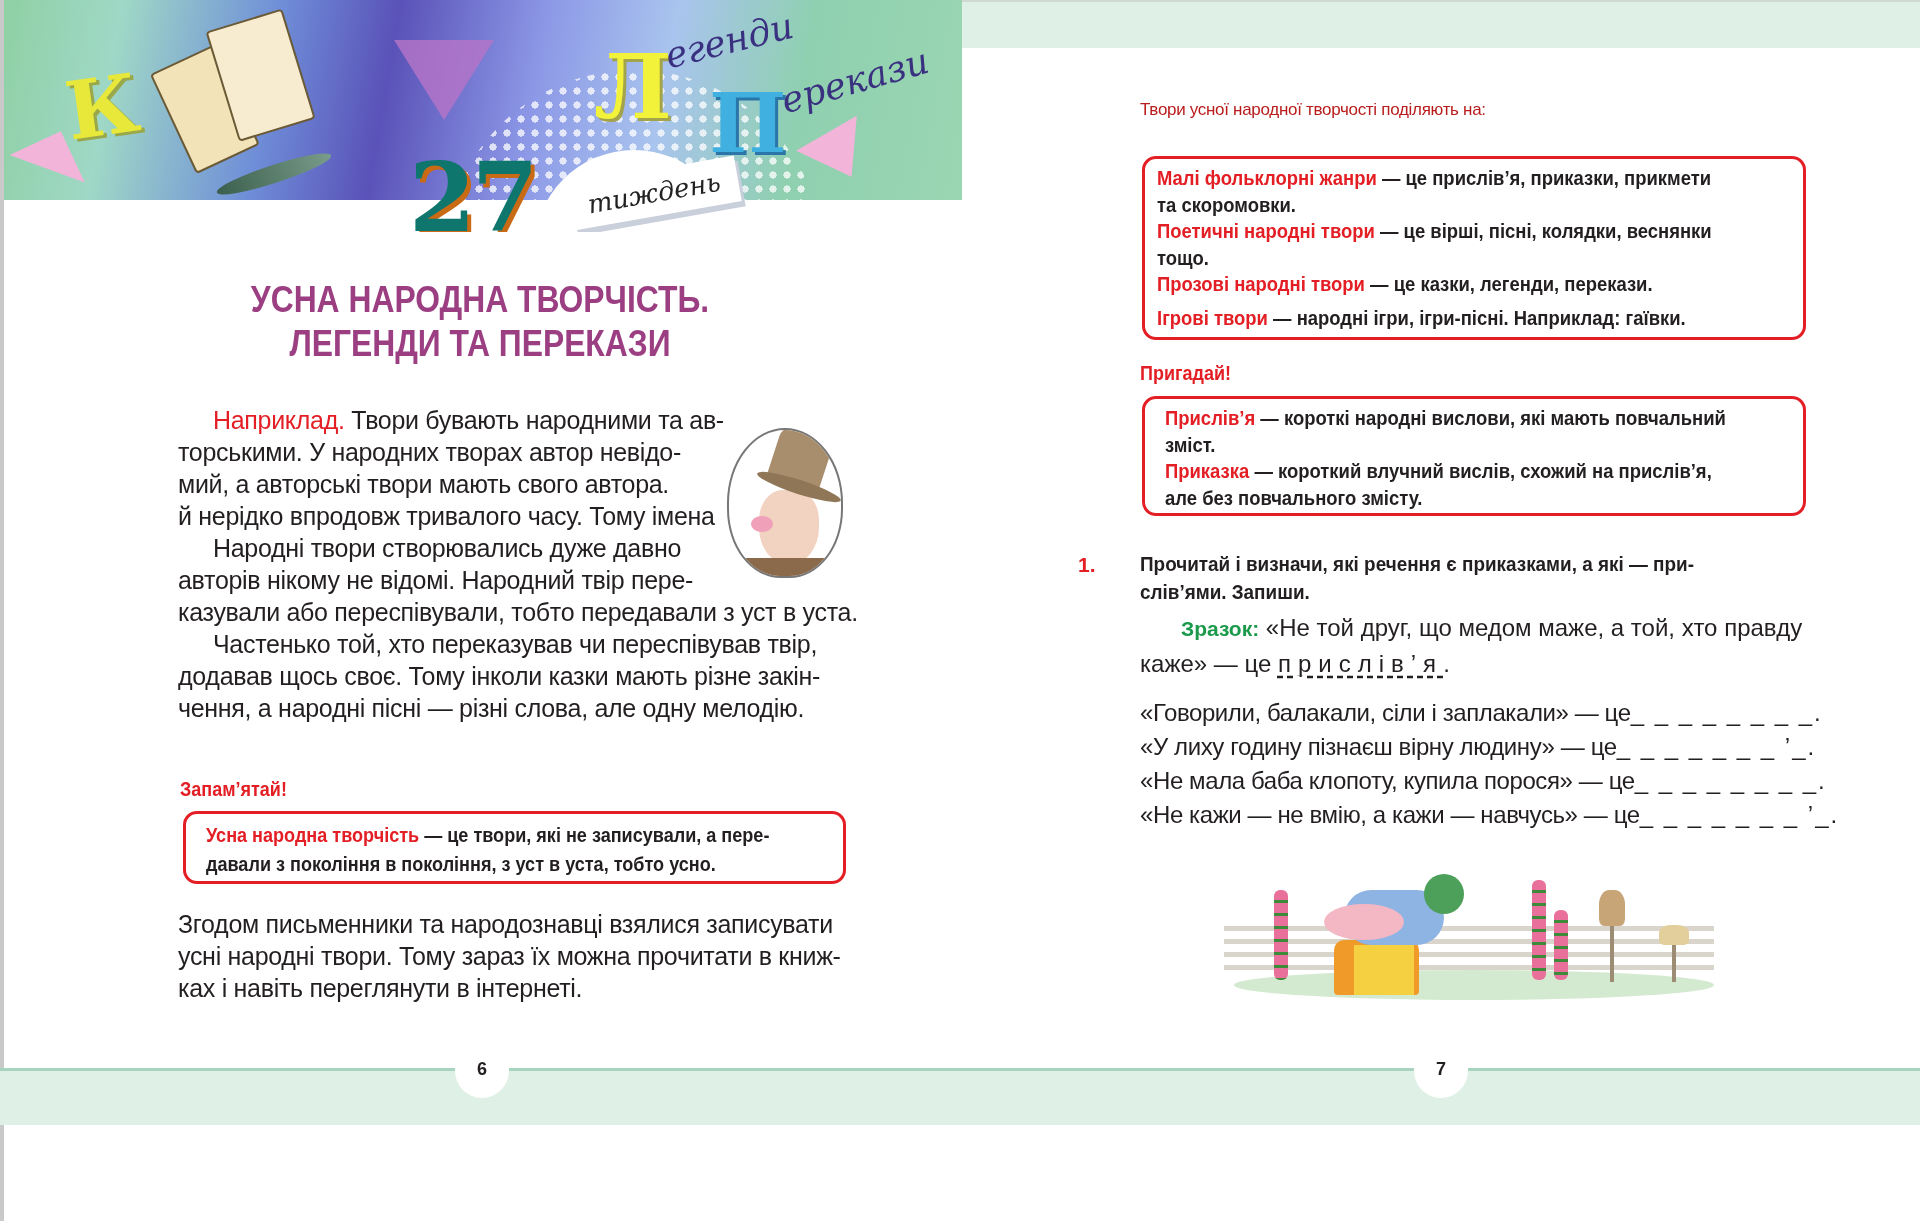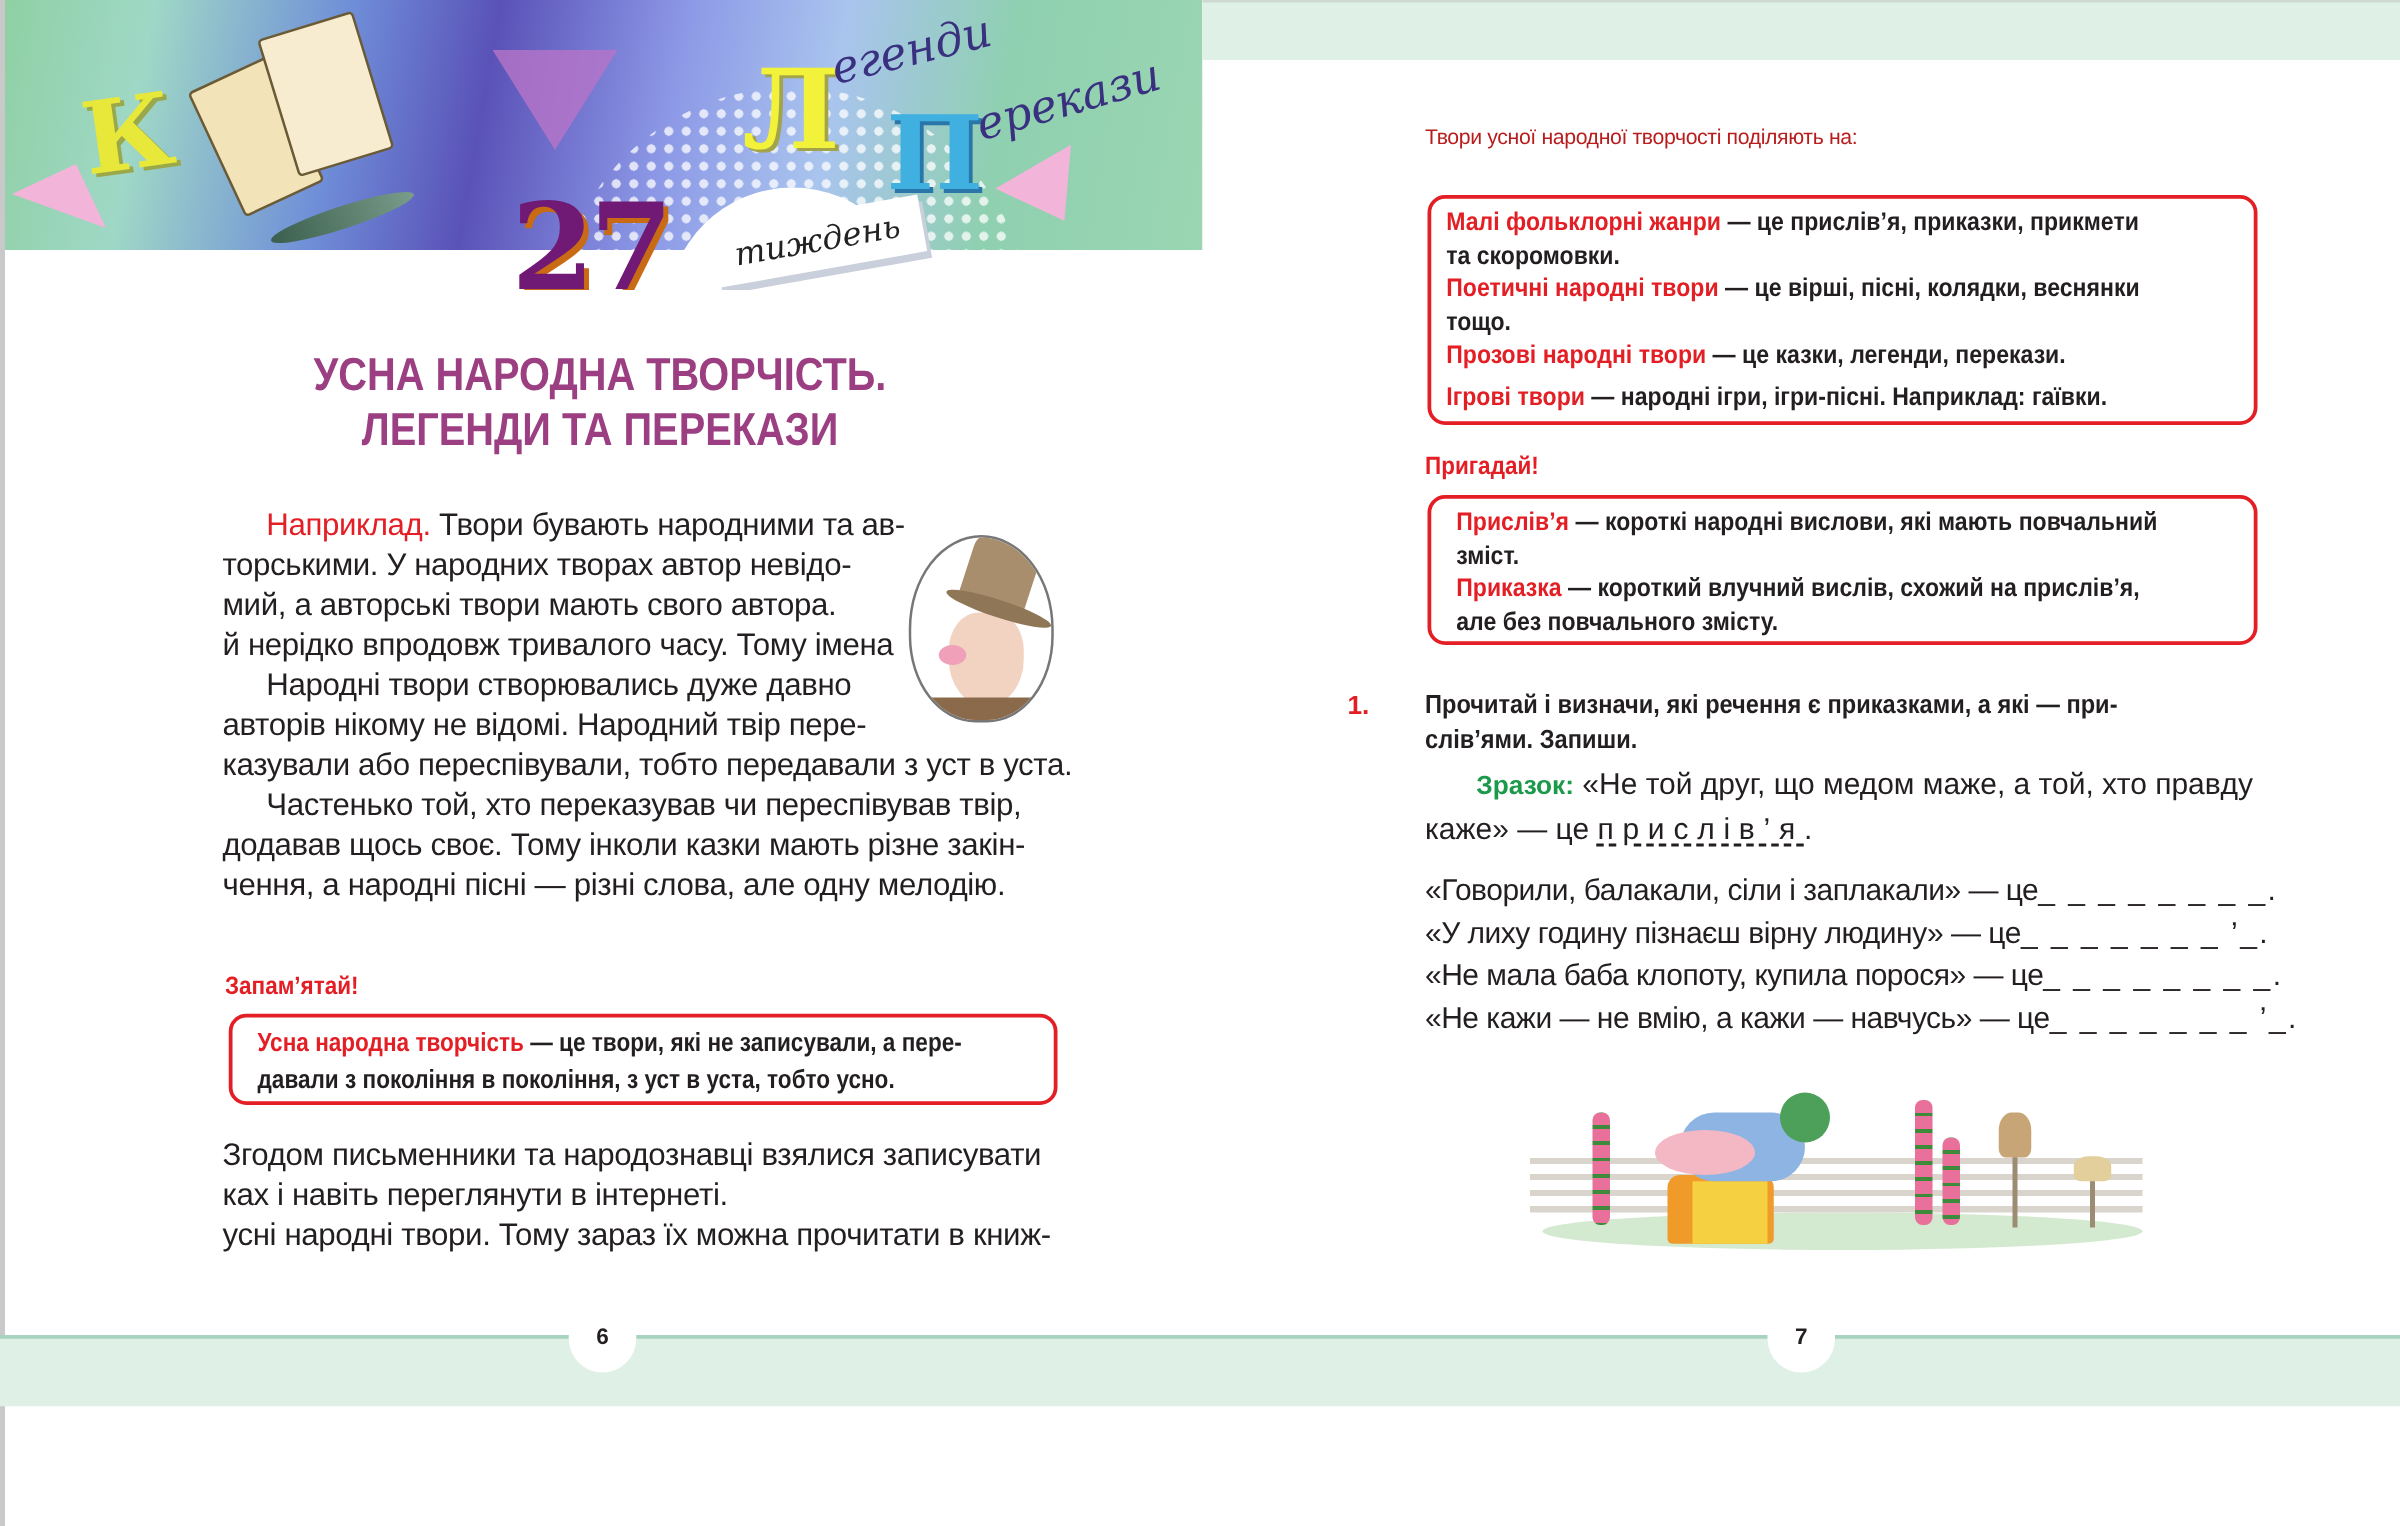--- a/index.html
+++ b/index.html
@@ -25,21 +25,21 @@
   .script-perekazy { left: 775px; top: 60px; font-size: 36px; transform: rotate(-16deg); }
   .book { position: absolute; left: 160px; top: 18px; width: 150px; height: 140px; transform: rotate(-25deg); }
   .page-a { position: absolute; left: 0; top: 20px; width: 70px; height: 110px; background: #f3e3b8; border: 2px solid #6b5a36; border-radius: 4px; }
   .page-b { position: absolute; left: 60px; top: 10px; width: 80px; height: 115px; background: #f7ecd0; border: 2px solid #6b5a36; border-radius: 4px; transform: rotate(8deg); }
   .feather { position: absolute; left: 210px; top: 165px; width: 120px; height: 18px; border-radius: 50%; background: linear-gradient(90deg, #3b5f4e, #7a9c8a); transform: rotate(-18deg); }
   .tri { position: absolute; width: 0; height: 0; }
   .tri-1 { left: 10px; top: 130px; border-left: 40px solid transparent; border-right: 40px solid transparent; border-bottom: 40px solid #f2b4d8; transform: rotate(20deg); }
   .tri-2 { left: 800px; top: 130px; border-left: 35px solid transparent; border-right: 35px solid transparent; border-top: 50px solid #f2b4d8; transform: rotate(-30deg); }
   .tri-3 { left: 390px; top: 40px; border-left: 50px solid transparent; border-right: 50px solid transparent; border-top: 80px solid #b774c8; opacity: .8; }
 
-  .week-number { position: absolute; left: 405px; top: 150px; font-family: "DejaVu Serif", serif; font-weight: bold; font-size: 96px; line-height: 1; color: #701a75; text-shadow: 4px 4px 0 #c96a14; letter-spacing: -4px; }
+  .week-number { position: absolute; left: 405px; top: 150px; font-family: "DejaVu Serif", serif; font-weight: bold; font-size: 96px; line-height: 1; color: #0f766e; text-shadow: 4px 4px 0 #c96a14; letter-spacing: -4px; }
   .week-label { position: absolute; left: 565px; top: 170px; width: 170px; height: 46px; background: #fff; transform: rotate(-10deg); box-shadow: 3px 6px 0 #c9cfdb; display: flex; align-items: center; justify-content: center; }
   .week-label span { font-family: "DejaVu Serif", serif; font-style: italic; font-size: 26px; color: #222; }
 
   
   .top-strip { position: absolute; left: 962px; top: 0; width: 958px; height: 48px; background: #dff0e6; border-top: 2px solid #cfd8d2; }
 
   
   .title { position: absolute; left: 170px; top: 278px; width: 620px; text-align: center; font-family: "Liberation Sans", sans-serif; font-weight: bold; font-size: 37px; line-height: 44px; color: #9b3f82; transform: scaleX(0.86); transform-origin: center; }
 
   .para { position: absolute; font-size: 25px; line-height: 32px; color: #231f20; letter-spacing: -0.3px; }
@@ -170,22 +170,22 @@
   </div>
 
   <div class="memo-heading">Запам’ятай!</div>
   <div class="memo-box">
     <span class="line"><span class="red">Усна народна творчість</span><span> — це твори, які не записували, а пере-</span></span>
     <span class="line">давали з покоління в покоління, з уст в уста, тобто усно.</span>
   </div>
 
   <div class="para outro">
     <span class="line">Згодом письменники та народознавці взялися записувати</span>
+    <span class="line">усні народні твори. Тому зараз їх можна прочитати в книж-</span>
     <span class="line">ках і навіть переглянути в інтернеті.</span>
-    <span class="line">усні народні твори. Тому зараз їх можна прочитати в книж-</span>
   </div>
 
   <div class="r-intro">Твори усної народної творчості поділяють на:</div>
 
   <div class="rbox rbox1">
     <span class="line"><span class="red">Малі фольклорні жанри</span><span> — це прислів’я, приказки, прикмети</span></span>
     <span class="line">та скоромовки.</span>
     <span class="line"><span class="red">Поетичні народні твори</span><span> — це вірші, пісні, колядки, веснянки</span></span>
     <span class="line">тощо.</span>
     <span class="line"><span class="red">Прозові народні твори</span><span> — це казки, легенди, перекази.</span></span>

